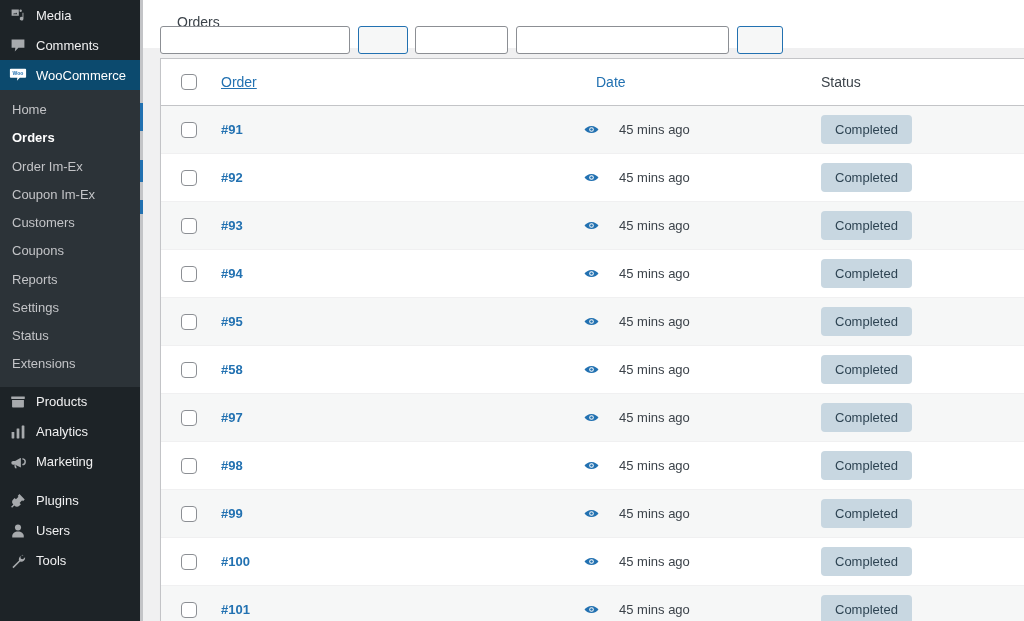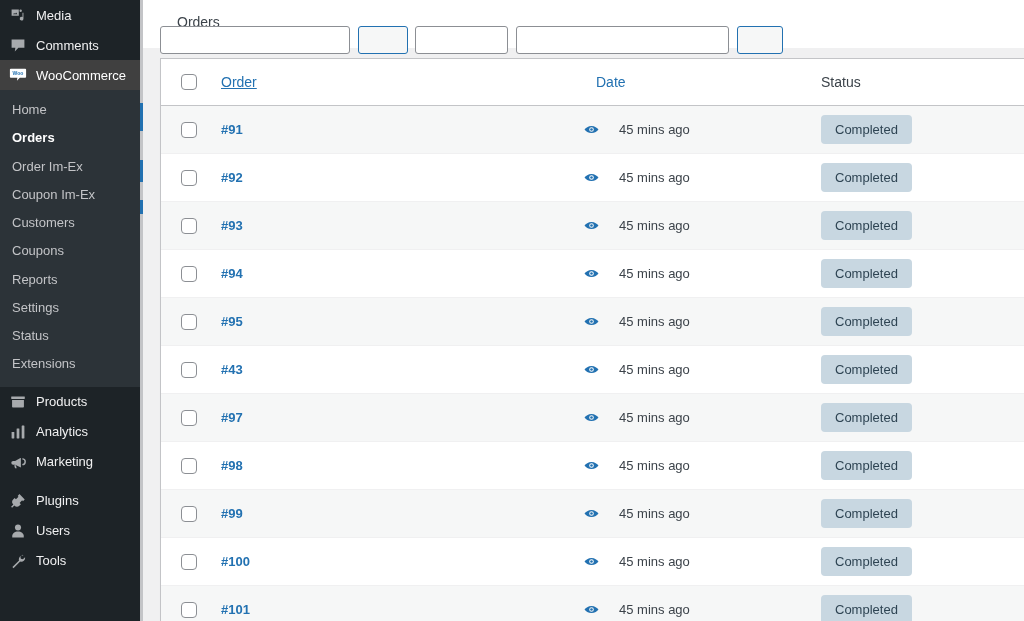--- a/index.html
+++ b/index.html
@@ -304,21 +304,21 @@
         <div class="menu-item">
           <span class="mi-icon">
             <svg width="16" height="16" viewBox="0 0 20 20" fill="currentColor">
               <path d="M2 3h16v10.5h-7.5L6 18.2l.7-4.7H2V3z"></path>
             </svg>
           </span>
           <span class="mi-label">Comments</span>
         </div>
       </div>
 
-    <div class="menu-item current" style="background: #404040;">
+    <div class="menu-item current" style="background: #0c4a6e;">
       <span class="mi-icon">
         <svg width="18" height="18" viewBox="0 0 20 20">
           <path fill="#ffffff" d="M2 3h16a1 1 0 0 1 1 1v8a1 1 0 0 1-1 1h-6l-3.2 3.4.5-3.4H2a1 1 0 0 1-1-1V4a1 1 0 0 1 1-1z"></path>
           <text x="10" y="10.2" font-size="5.6" font-family="Liberation Sans, sans-serif" fill="#2271b1" text-anchor="middle" font-weight="bold">Woo</text>
         </svg>
       </span>
       <span class="mi-label">WooCommerce</span>
     </div>
 
     <div class="submenu" id="sb-submenu">
@@ -537,21 +537,21 @@
                 </div>
               </td>
               <td>
                 <div class="status-cell-inner"><span class="status-badge" style="background: rgb(200, 215, 225); color: rgb(46, 68, 83);">Completed</span></div>
               </td>
             </tr>
             <tr class="">
               <td class="cb-cell">
                 <span class="cb-box"></span>
               </td>
-              <td><span class="order-num" style="color: rgb(34, 113, 177);">#43</span></td>
+              <td><span class="order-num" style="color: rgb(34, 113, 177);">#58</span></td>
               <td>
                 <div class="date-cell-inner">
                   <span class="preview-icon" style="color: rgb(34, 113, 177);">
                     <svg width="15" height="15" viewBox="0 0 20 20" fill="currentColor">
                       <path d="M10 5.2c-4.2 0-7.7 2.6-9.3 4.8 1.6 2.2 5.1 4.8 9.3 4.8s7.7-2.6 9.3-4.8C17.7 7.8 14.2 5.2 10 5.2zm0 7.9a3.1 3.1 0 1 1 0-6.2 3.1 3.1 0 0 1 0 6.2z"></path>
                       <circle cx="10" cy="10" r="1.7"></circle>
                     </svg>
                   </span>
                   <span class="date-text">45 mins ago</span>
                 </div>

